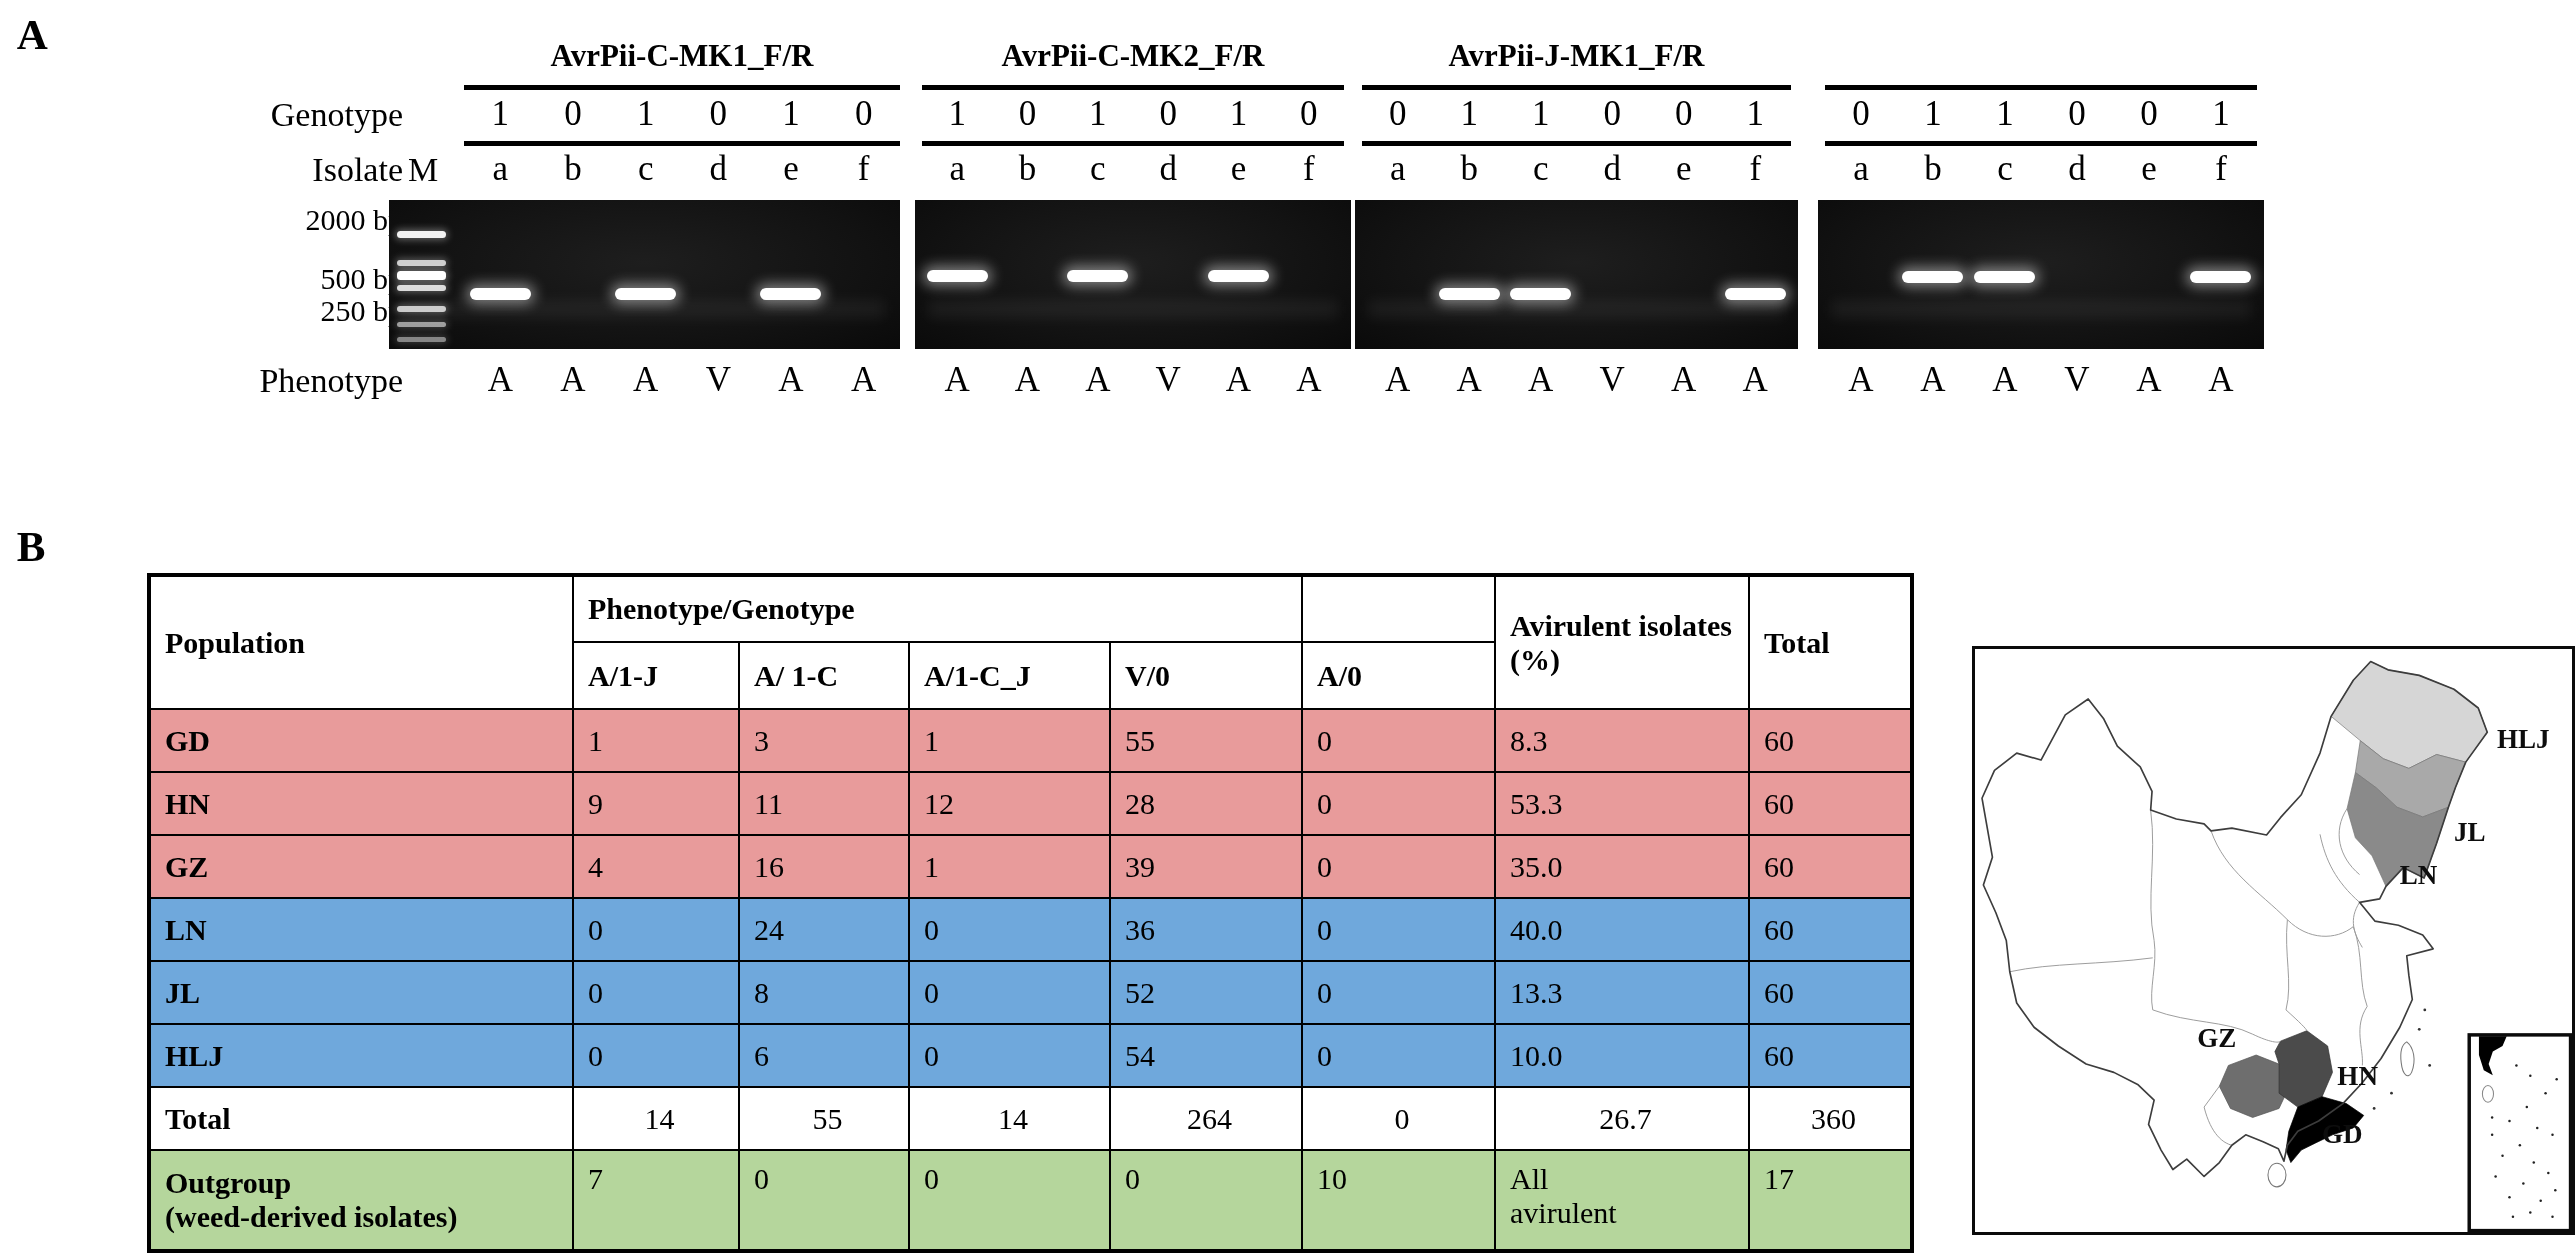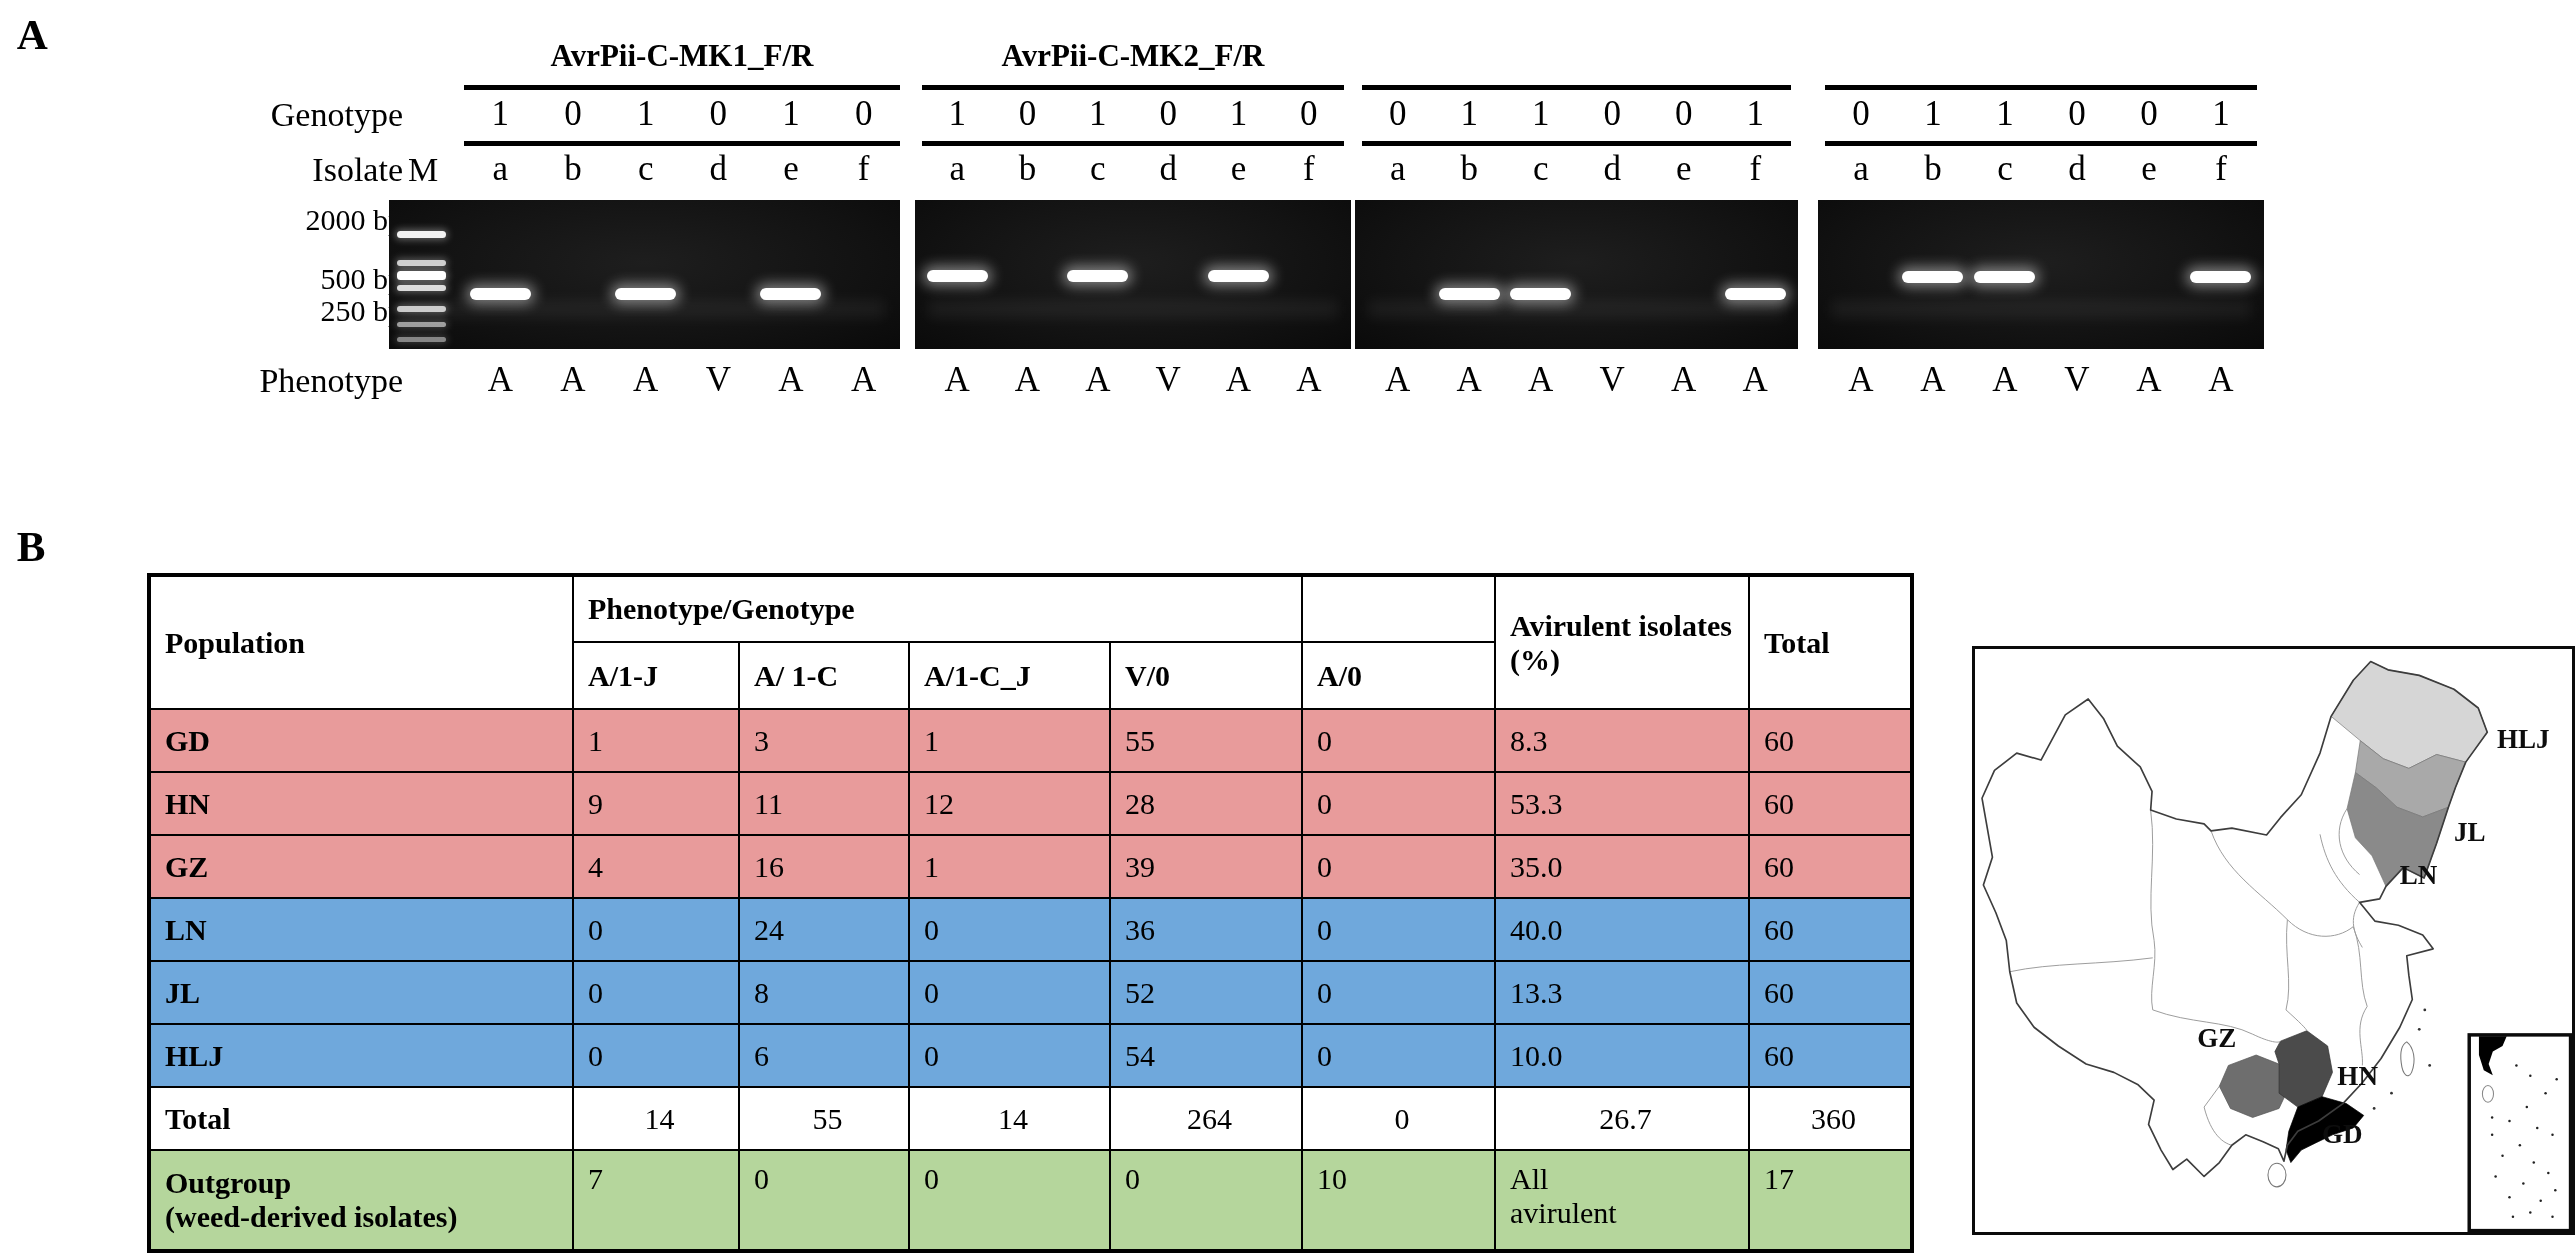--- a/index.html
+++ b/index.html
@@ -161,20 +161,21 @@
           <span class="lane-cell">A</span>
           <span class="lane-cell">A</span>
           <span class="lane-cell">A</span>
           <span class="lane-cell">V</span>
           <span class="lane-cell">A</span>
           <span class="lane-cell">A</span>
         </div>
     </div>
 
     <div id="g2" class="gel-group">
+      <div class="gel-title">AvrPii-J-MK1_F/R</div>
       <div class="rule rule-a"></div>
       <div class="lane-row row-genos">
           <span class="lane-cell">0</span>
           <span class="lane-cell">1</span>
           <span class="lane-cell">1</span>
           <span class="lane-cell">0</span>
           <span class="lane-cell">0</span>
           <span class="lane-cell">1</span>
         </div>
       <div class="rule rule-b"></div>

